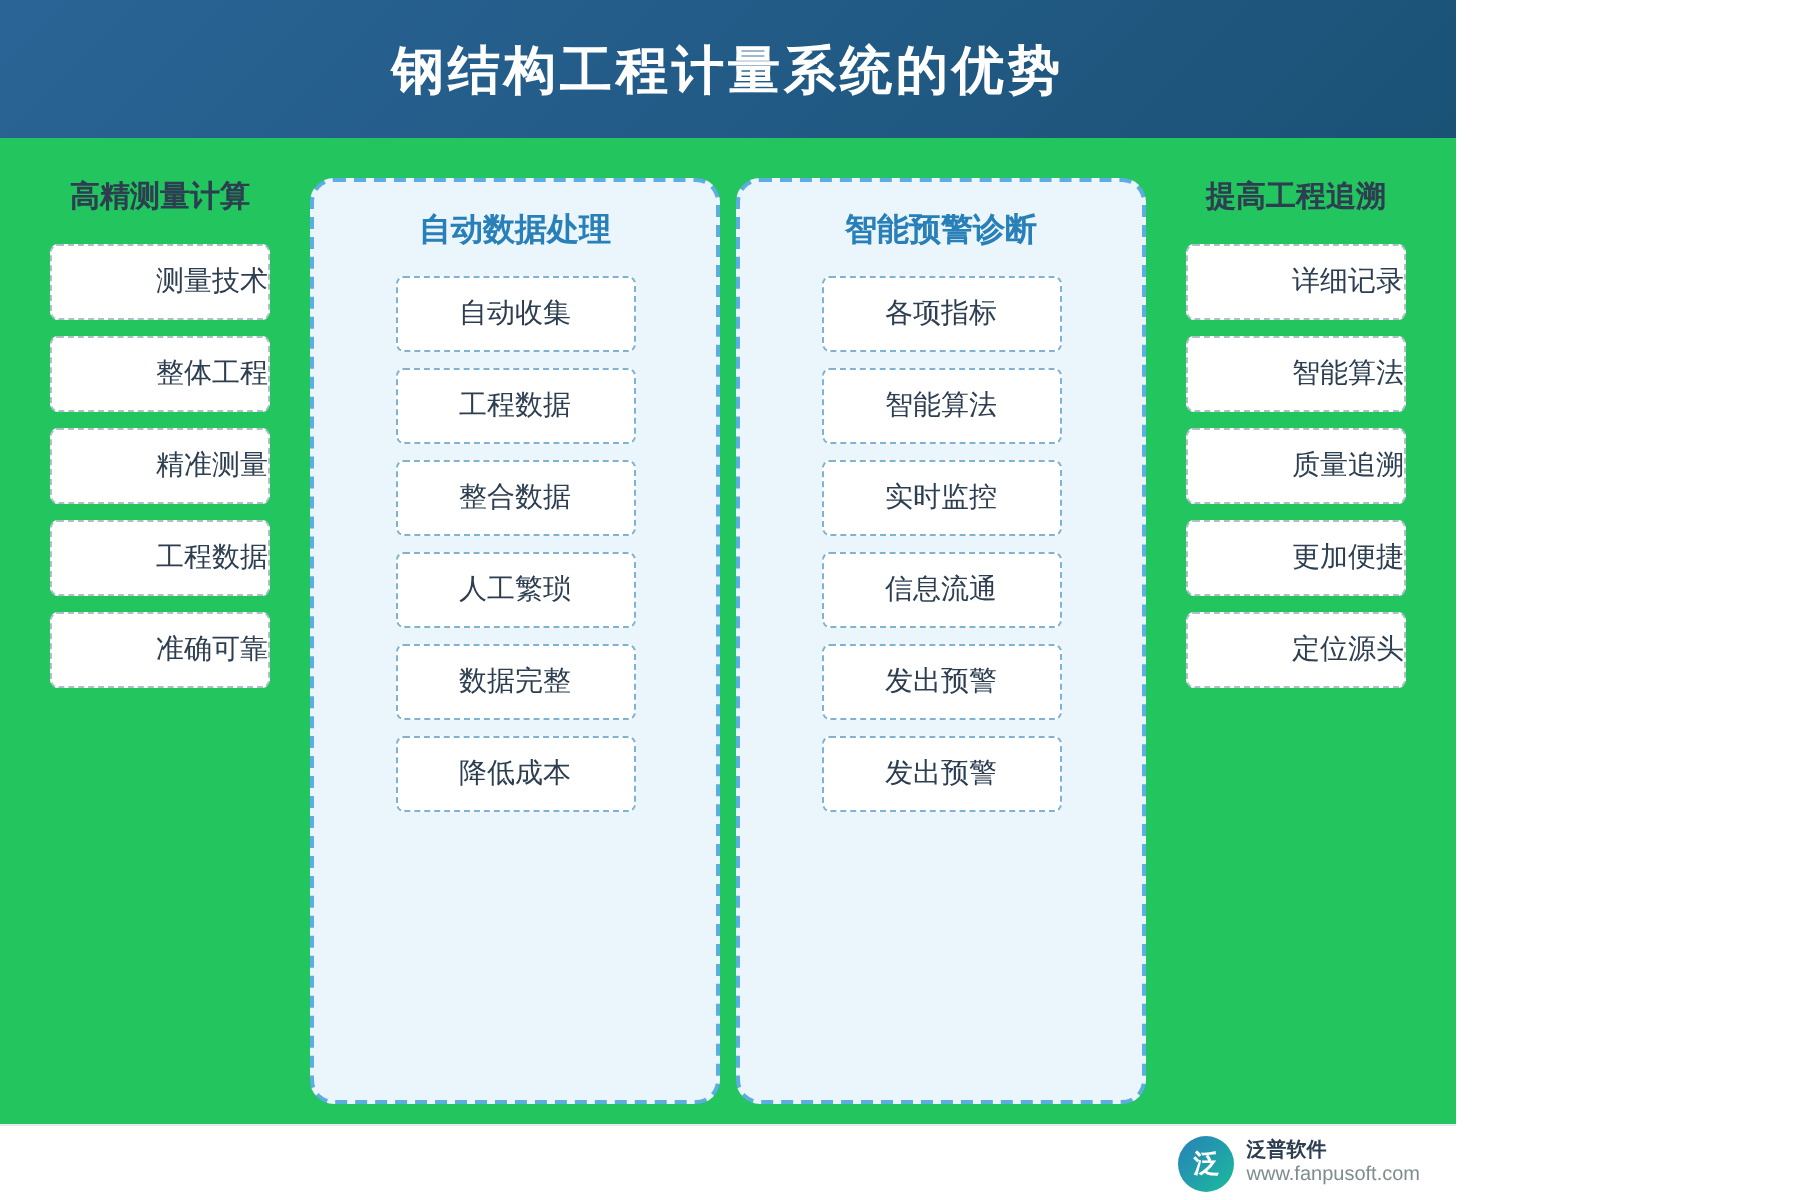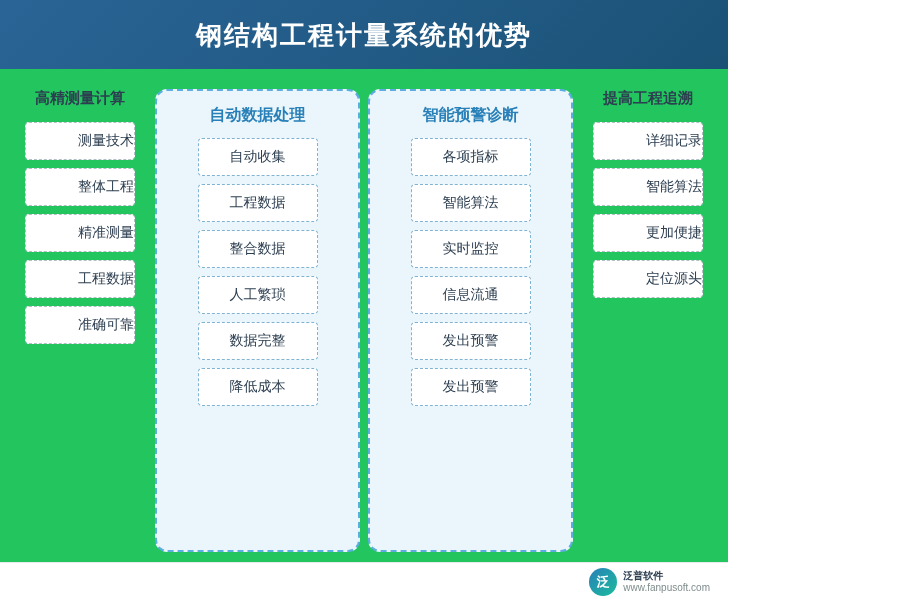--- a/index.html
+++ b/index.html
@@ -199,20 +199,21 @@
         <div class="middle-item-box">发出预警</div>
         <div class="middle-item-box">发出预警</div>
       </div>
 
     </div>
 
     <div class="right-col">
       <div class="col-title">提高工程追溯</div>
       <div class="item-box">详细记录</div>
       <div class="item-box">智能算法</div>
+      <div class="item-box">质量追溯</div>
       <div class="item-box">更加便捷</div>
       <div class="item-box">定位源头</div>
     </div>
 
   </div>
 
   <div class="footer">
     <div class="watermark">
       <div class="watermark-logo">泛</div>
       <div class="watermark-text-block">

